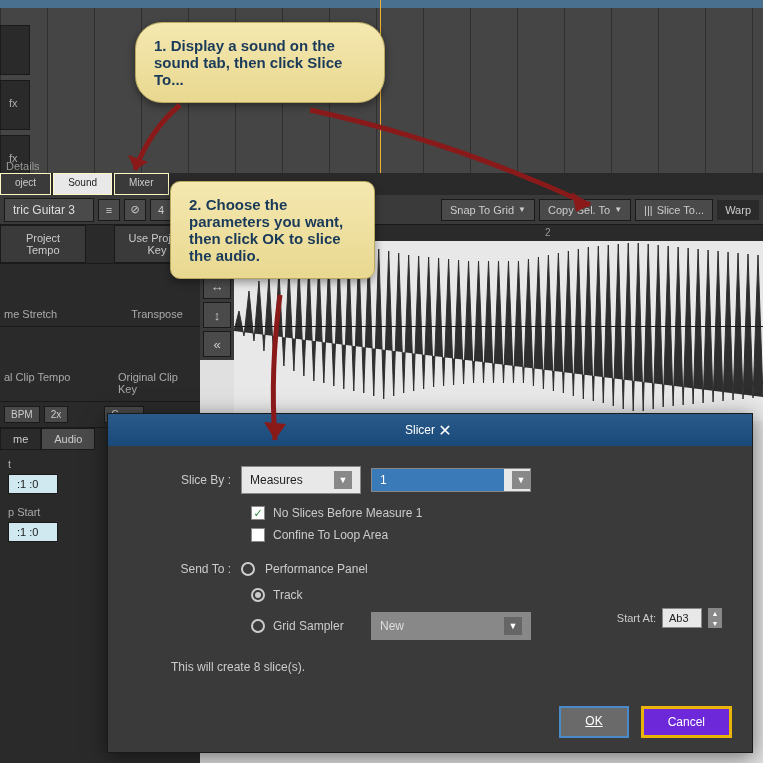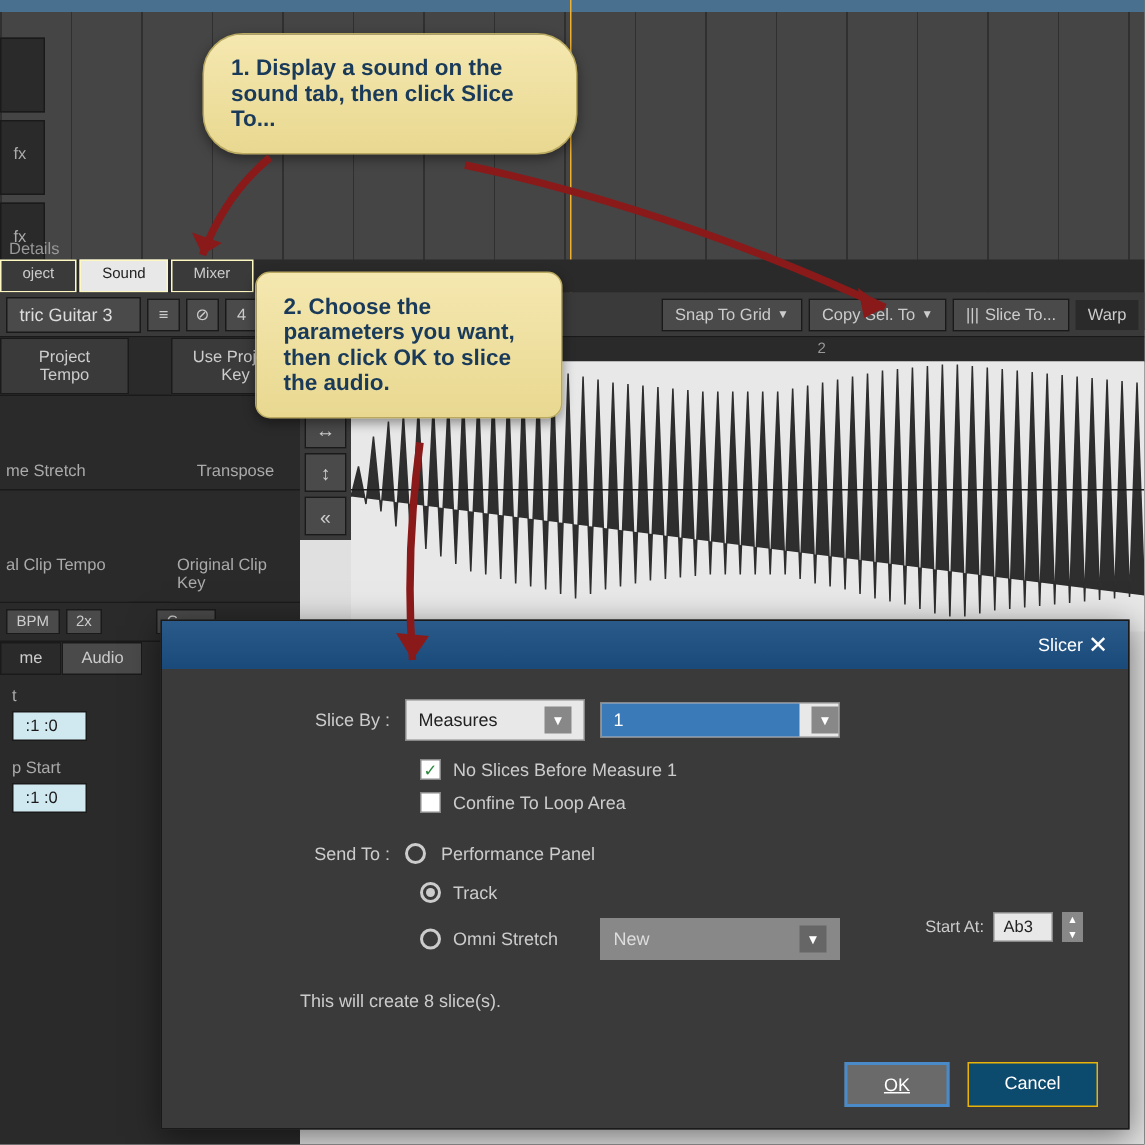--- a/index.html
+++ b/index.html
@@ -52,23 +52,23 @@
 
 
 .waveform-area { position: absolute; top: 46px; left: 200px; right: 0; bottom: 0; background: #e0e0e0; }
 .wave-tools { position: absolute; left: 0; top: 0; width: 34px; background: #3a3a3a; }
 .wave-tool-btn { width: 28px; height: 26px; margin: 3px; background: #4a4a4a; border: 1px solid #1a1a1a; color: #ccc; display: flex; align-items: center; justify-content: center; font-size: 13px; cursor: pointer; }
 .waveform { position: absolute; left: 34px; top: 0; right: 0; height: 180px; background: #e8e8e8; overflow: hidden; }
 .wave-svg { width: 100%; height: 100%; }
 
 
 .dialog { position: absolute; top: 413px; left: 107px; width: 646px; height: 340px; background: #3a3a3a; border: 1px solid #1a1a1a; box-shadow: 0 4px 20px rgba(0,0,0,0.5); }
-.dialog-title { background: linear-gradient(#2a5a8a, #1a4a7a); color: #fff; padding: 6px 10px; font-size: 12px; display: flex; justify-content: flex-end; align-items: center; }
+.dialog-title { background: linear-gradient(#2a5a8a, #1a4a7a); color: #fff; padding: 6px 10px; font-size: 12px; display: flex; justify-content: center; align-items: center; }
 .dialog-close { width: 20px; height: 20px; color: #fff; font-size: 16px; cursor: pointer; display: flex; align-items: center; justify-content: center; }
-.dialog-body { padding: 20px 32px; color: #ccc; font-size: 12px; margin-left: 40px; }
+.dialog-body { padding: 20px 43px; color: #ccc; font-size: 12px; }
 .form-row { display: flex; align-items: center; margin-bottom: 12px; gap: 10px; }
 .form-label { width: 80px; text-align: right; }
 .select-box { background: #e8e8e8; color: #222; padding: 4px 8px; border: 1px solid #888; display: flex; align-items: center; gap: 8px; cursor: pointer; }
 .select-box.w1 { width: 120px; justify-content: space-between; }
 .select-box.w2 { width: 160px; justify-content: space-between; }
 .select-arrow { width: 18px; height: 18px; background: #888; color: #fff; display: flex; align-items: center; justify-content: center; font-size: 9px; }
 .input-box { background: #fff; color: #222; padding: 4px 8px; border: 1px solid #888; width: 140px; }
 .input-box.sel { background: #3a7ab8; color: #fff; }
 .check-row { display: flex; align-items: center; margin-left: 100px; margin-bottom: 8px; gap: 8px; }
 .checkbox { width: 14px; height: 14px; border: 1px solid #888; background: #fff; display: flex; align-items: center; justify-content: center; font-size: 11px; cursor: pointer; }
@@ -76,21 +76,21 @@
 .checkbox.hatched { background: repeating-linear-gradient(45deg, #888 0, #888 2px, #ccc 2px, #ccc 4px); }
 .radio { width: 14px; height: 14px; border: 2px solid #ccc; border-radius: 50%; display: flex; align-items: center; justify-content: center; cursor: pointer; }
 .radio.checked::after { content: ''; width: 6px; height: 6px; background: #ccc; border-radius: 50%; }
 .radio-row { display: flex; align-items: center; margin-left: 100px; margin-bottom: 10px; gap: 8px; }
 .start-at { position: absolute; right: 30px; top: 194px; display: flex; align-items: center; gap: 6px; font-size: 11px; color: #ccc; }
 .spin-input { background: #e8e8e8; color: #222; padding: 3px 6px; border: 1px solid #888; width: 40px; font-size: 11px; }
 .spin-btns { display: flex; flex-direction: column; }
 .spin-btn { width: 14px; height: 10px; background: #888; color: #fff; font-size: 7px; display: flex; align-items: center; justify-content: center; cursor: pointer; }
 .info-text { margin-left: 20px; margin-top: 20px; color: #ccc; font-size: 12px; }
 .dialog-buttons { position: absolute; bottom: 14px; right: 20px; display: flex; gap: 12px; }
-.dlg-btn { padding: 6px 24px; background: #0c4a6e; color: #fff; border: 1px solid #eab308; font-size: 12px; cursor: pointer; }
+.dlg-btn { padding: 6px 24px; background: #6d28d9; color: #fff; border: 3px solid #eab308; font-size: 12px; cursor: pointer; }
 .dlg-btn.primary { background: #6a6a6a; border: 2px solid #4a8ac8; }
 
 
 .callout { position: absolute; background: linear-gradient(#f5e8b0, #e8d890); border: 1px solid #b8a860; border-radius: 10px; padding: 14px 18px; color: #1a3a5a; font-size: 15px; font-weight: bold; box-shadow: 0 3px 8px rgba(0,0,0,0.4); }
 .callout1 { top: 22px; left: 135px; width: 250px; border-radius: 27px; }
 .callout2 { top: 181px; left: 170px; width: 205px; z-index: 10; }
 .arrow-svg { position: absolute; pointer-events: none; }
 </style>
 </head>
 <body>
@@ -244,21 +244,21 @@
       <div class="form-label">Send To :</div>
       <div class="radio"></div>
       <span>Performance Panel</span>
     </div>
     <div class="radio-row">
       <div class="radio checked"></div>
       <span>Track</span>
     </div>
     <div class="radio-row">
       <div class="radio"></div>
-      <span style="width:90px">Omni Stretch</span>
+      <span style="width:90px">Grid Sampler</span>
       <div class="select-box w2" style="background:#888;color:#ddd">
         <span>New</span>
         <span class="select-arrow" style="background:#666">▼</span>
       </div>
     </div>
 
     <div class="start-at">
       <span>Start At:</span>
       <input class="spin-input" value="Ab3" style="">
       <div class="spin-btns">

